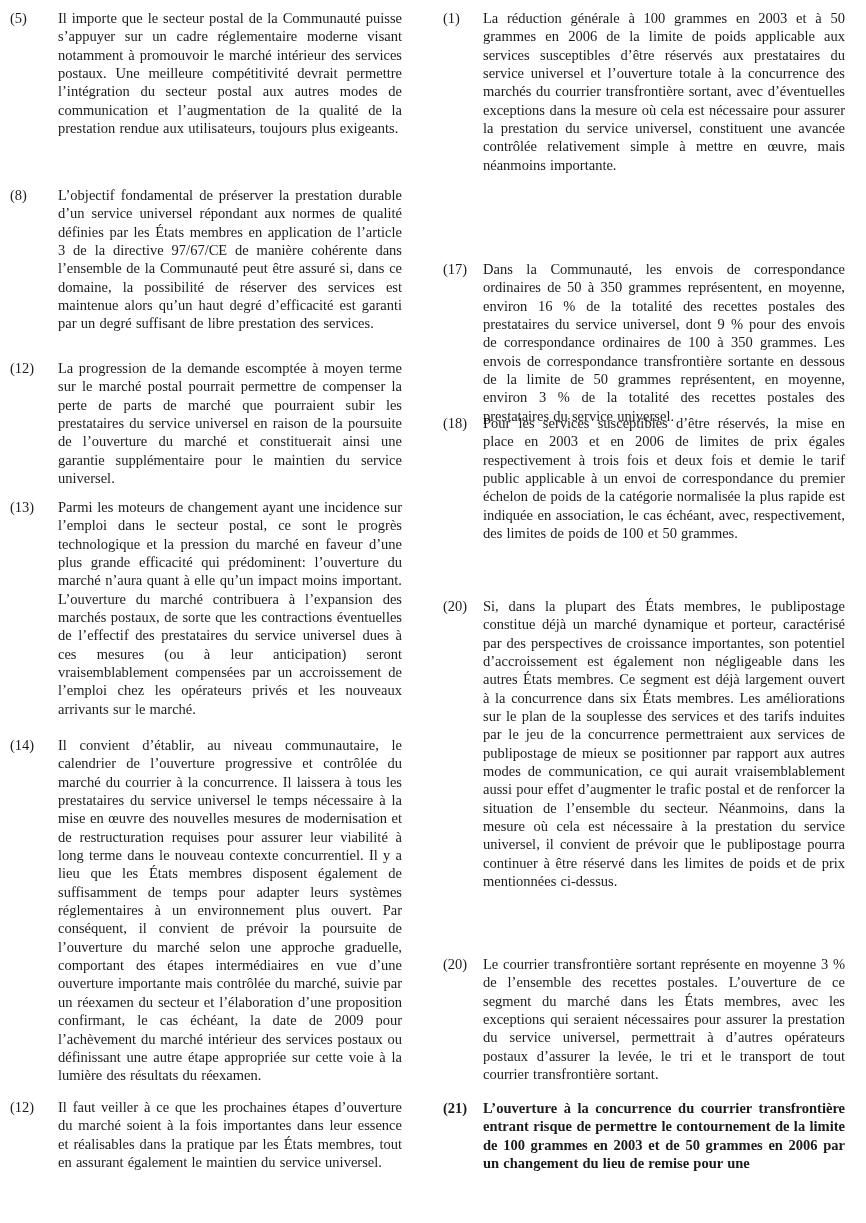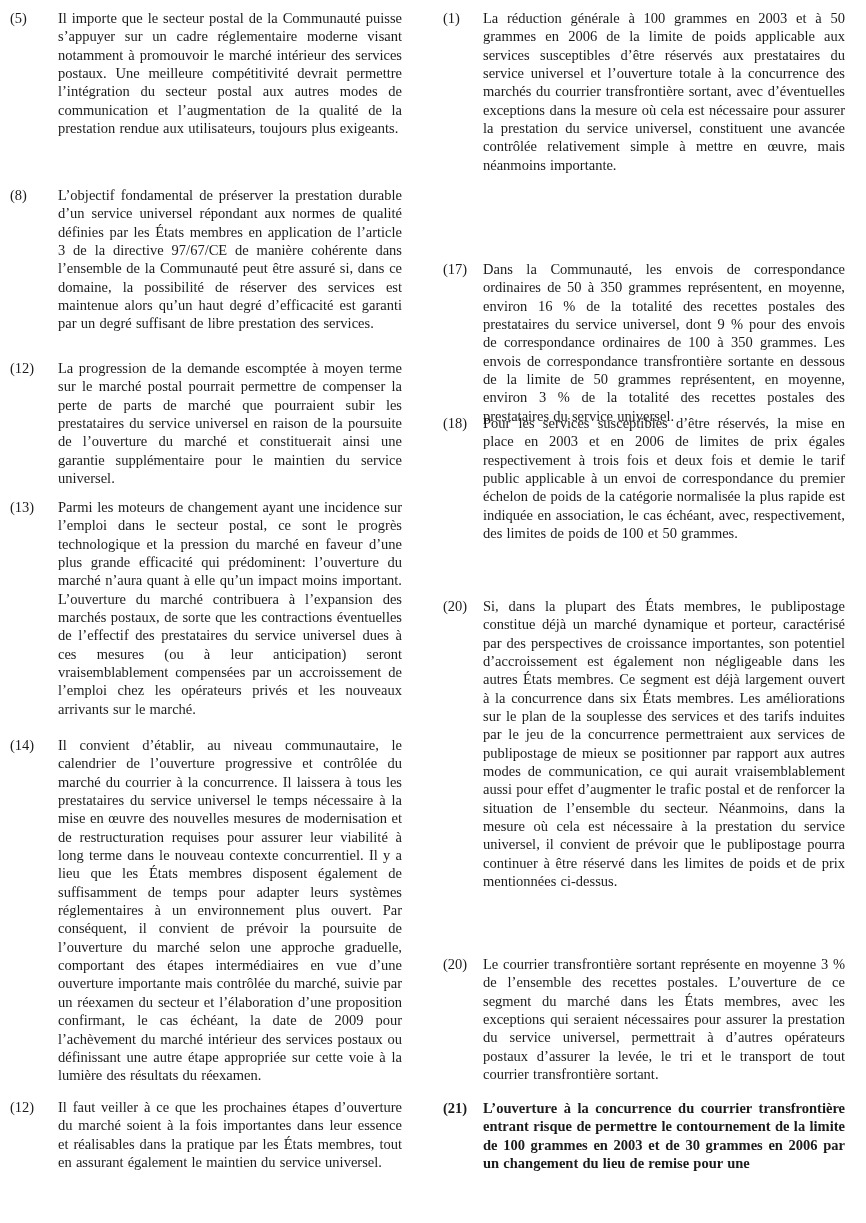--- a/index.html
+++ b/index.html
@@ -103,17 +103,17 @@
     <div class="recital p19">
       <span class="num">(20)</span>
       <div class="body">Si, dans la plupart des États membres, le publipostage constitue déjà un marché dynamique et porteur, caractérisé par des perspectives de croissance importantes, son potentiel d’accroissement est également non négligeable dans les autres États membres. Ce segment est déjà largement ouvert à la concurrence dans six États membres. Les améliorations sur le plan de la souplesse des services et des tarifs induites par le jeu de la concurrence permettraient aux services de publipostage de mieux se positionner par rapport aux autres modes de communication, ce qui aurait vraisemblablement aussi pour effet d’augmenter le trafic postal et de renforcer la situation de l’ensemble du secteur. Néanmoins, dans la mesure où cela est nécessaire à la prestation du service universel, il convient de prévoir que le publipostage pourra continuer à être réservé dans les limites de poids et de prix mentionnées ci-dessus.</div>
     </div>
     <div class="recital p20">
       <span class="num">(20)</span>
       <div class="body">Le courrier transfrontière sortant représente en moyenne 3 % de l’ensemble des recettes postales. L’ouverture de ce segment du marché dans les États membres, avec les exceptions qui seraient nécessaires pour assurer la prestation du service universel, permettrait à d’autres opérateurs postaux d’assurer la levée, le tri et le transport de tout courrier transfrontière sortant.</div>
     </div>
     <div class="recital p21">
       <span class="num">(21)</span>
-      <div class="body">L’ouverture à la concurrence du courrier transfrontière entrant risque de permettre le contournement de la limite de 100 grammes en 2003 et de 30 grammes en 2006 par un changement du lieu de remise pour une</div>
+      <div class="body">L’ouverture à la concurrence du courrier transfrontière entrant risque de permettre le contournement de la limite de 100 grammes en 2003 et de 50 grammes en 2006 par un changement du lieu de remise pour une</div>
     </div>
   </div>
 
 </div>
 
 </body></html>

